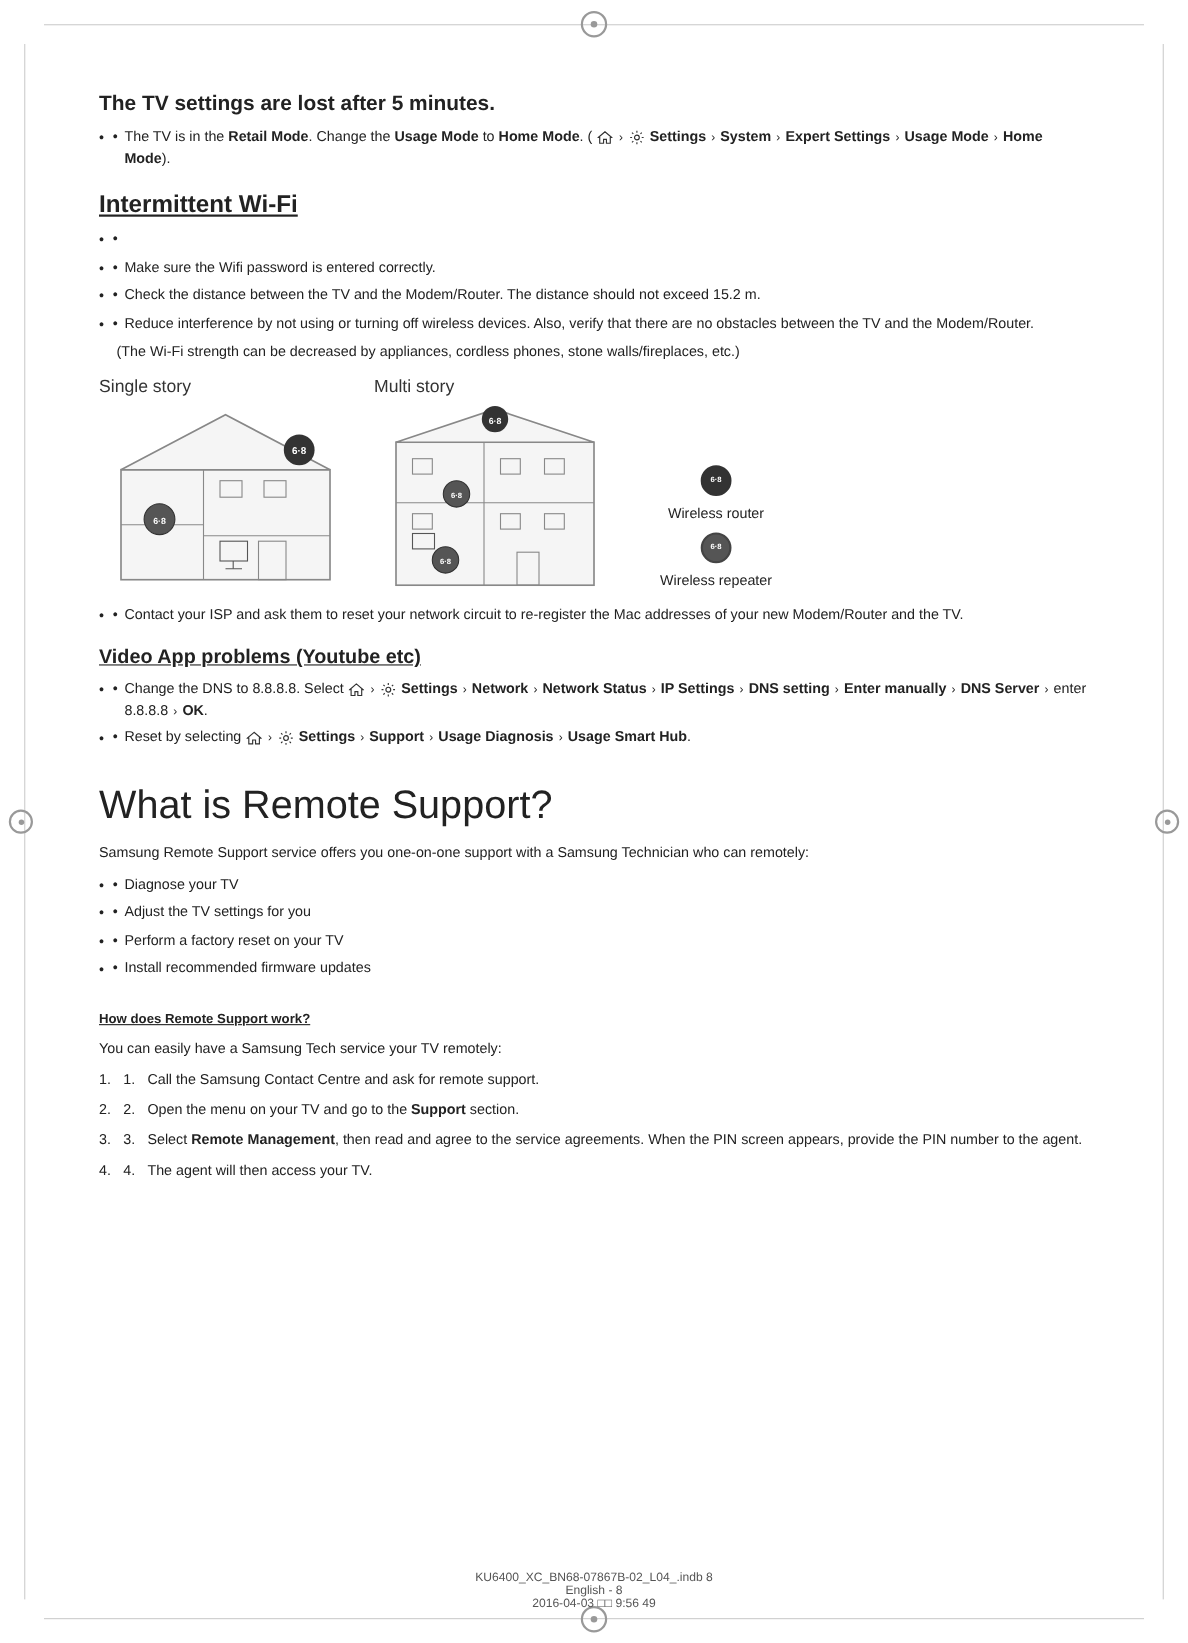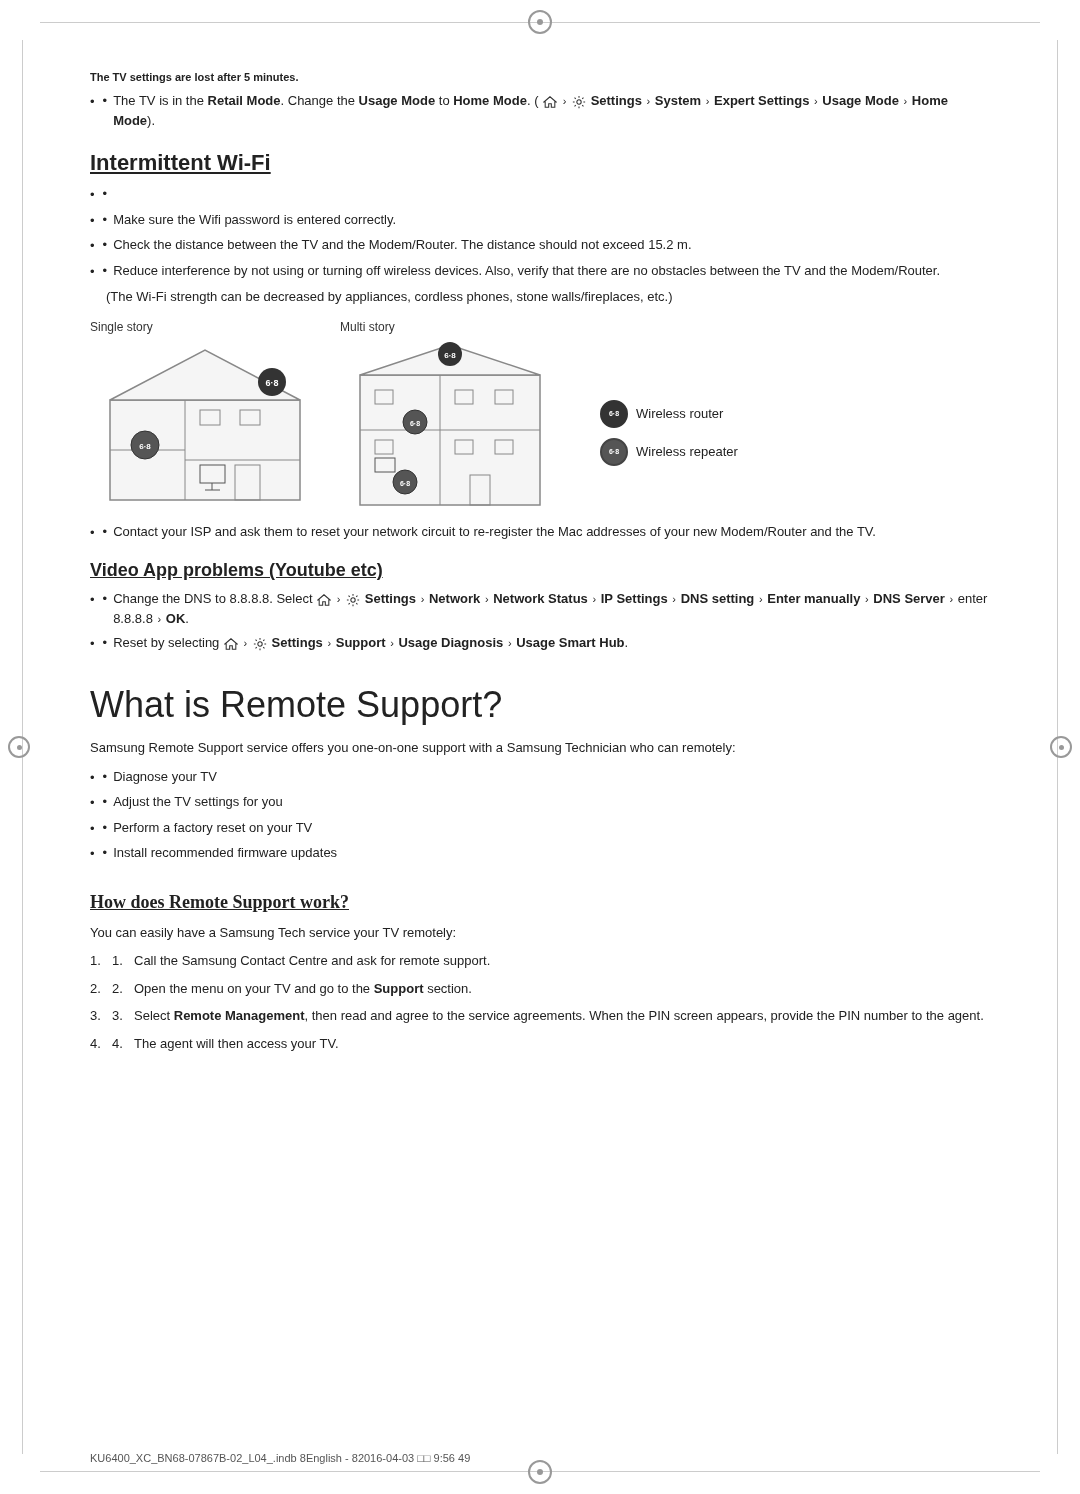--- a/index.html
+++ b/index.html
@@ -65,38 +65,37 @@
     
     .border-top { position: absolute; top: 22px; left: 40px; right: 40px; height: 1px; background: #ccc; }
     .border-bottom { position: absolute; bottom: 22px; left: 40px; right: 40px; height: 1px; background: #ccc; }
     .border-left { position: absolute; left: 22px; top: 40px; bottom: 40px; width: 1px; background: #ccc; }
     .border-right { position: absolute; right: 22px; top: 40px; bottom: 40px; width: 1px; background: #ccc; }
 
     .content {
       padding: 0;
     }
     h2 {
-      font-size: 11px;
+      font-size: 19px;
       font-weight: bold;
       margin-bottom: 8px;
-      margin-top: 11px;
+      margin-top: 24px;
     }
     h1.big-title {
       font-size: 36px;
       font-weight: 300;
       margin-top: 30px;
       margin-bottom: 12px;
     }
     h2.section-title {
-      font-size: 18px;
+      font-size: 12px;
       font-weight: bold;
       margin-top: 28px;
       margin-bottom: 10px;
       text-decoration: underline;
-      font-family: Liberation Serif, serif;
     }
     .bullet-list {
       list-style: none;
       padding: 0;
       margin-bottom: 6px;
     }
     .bullet-list li {
       display: flex;
       align-items: flex-start;
       margin-bottom: 5px;
@@ -154,20 +153,21 @@
       justify-content: center;
       margin-left: 20px;
       gap: 10px;
       margin-top: 80px;
     }
     .legend-item {
       display: flex;
       align-items: center;
       gap: 8px;
       font-size: 13px;
+      flex-direction: column;
     }
     .legend-icon {
       width: 28px;
       height: 28px;
       border: 2px solid #444;
       border-radius: 50%;
       display: flex;
       align-items: center;
       justify-content: center;
       font-size: 8px;
@@ -183,35 +183,36 @@
       align-items: flex-start;
       width: 100%;
       margin: 12px 0;
     }
     .house-section {
       display: flex;
       flex-direction: column;
       align-items: center;
     }
     .house-label {
-      font-size: 12px;
+      font-size: 16px;
       color: #333;
       margin-bottom: 6px;
       align-self: flex-start;
     }
     .footer-bar {
       position: absolute;
       bottom: 30px;
       left: 90px;
       right: 90px;
       display: flex;
       justify-content: flex-start;
       align-items: center;
       font-size: 11px;
       color: #555;
+      flex-direction: column;
     }
     p.body-text {
       font-size: 13px;
       line-height: 1.6;
       margin-bottom: 8px;
     }
   </style>
 </head>
 <body>
 

